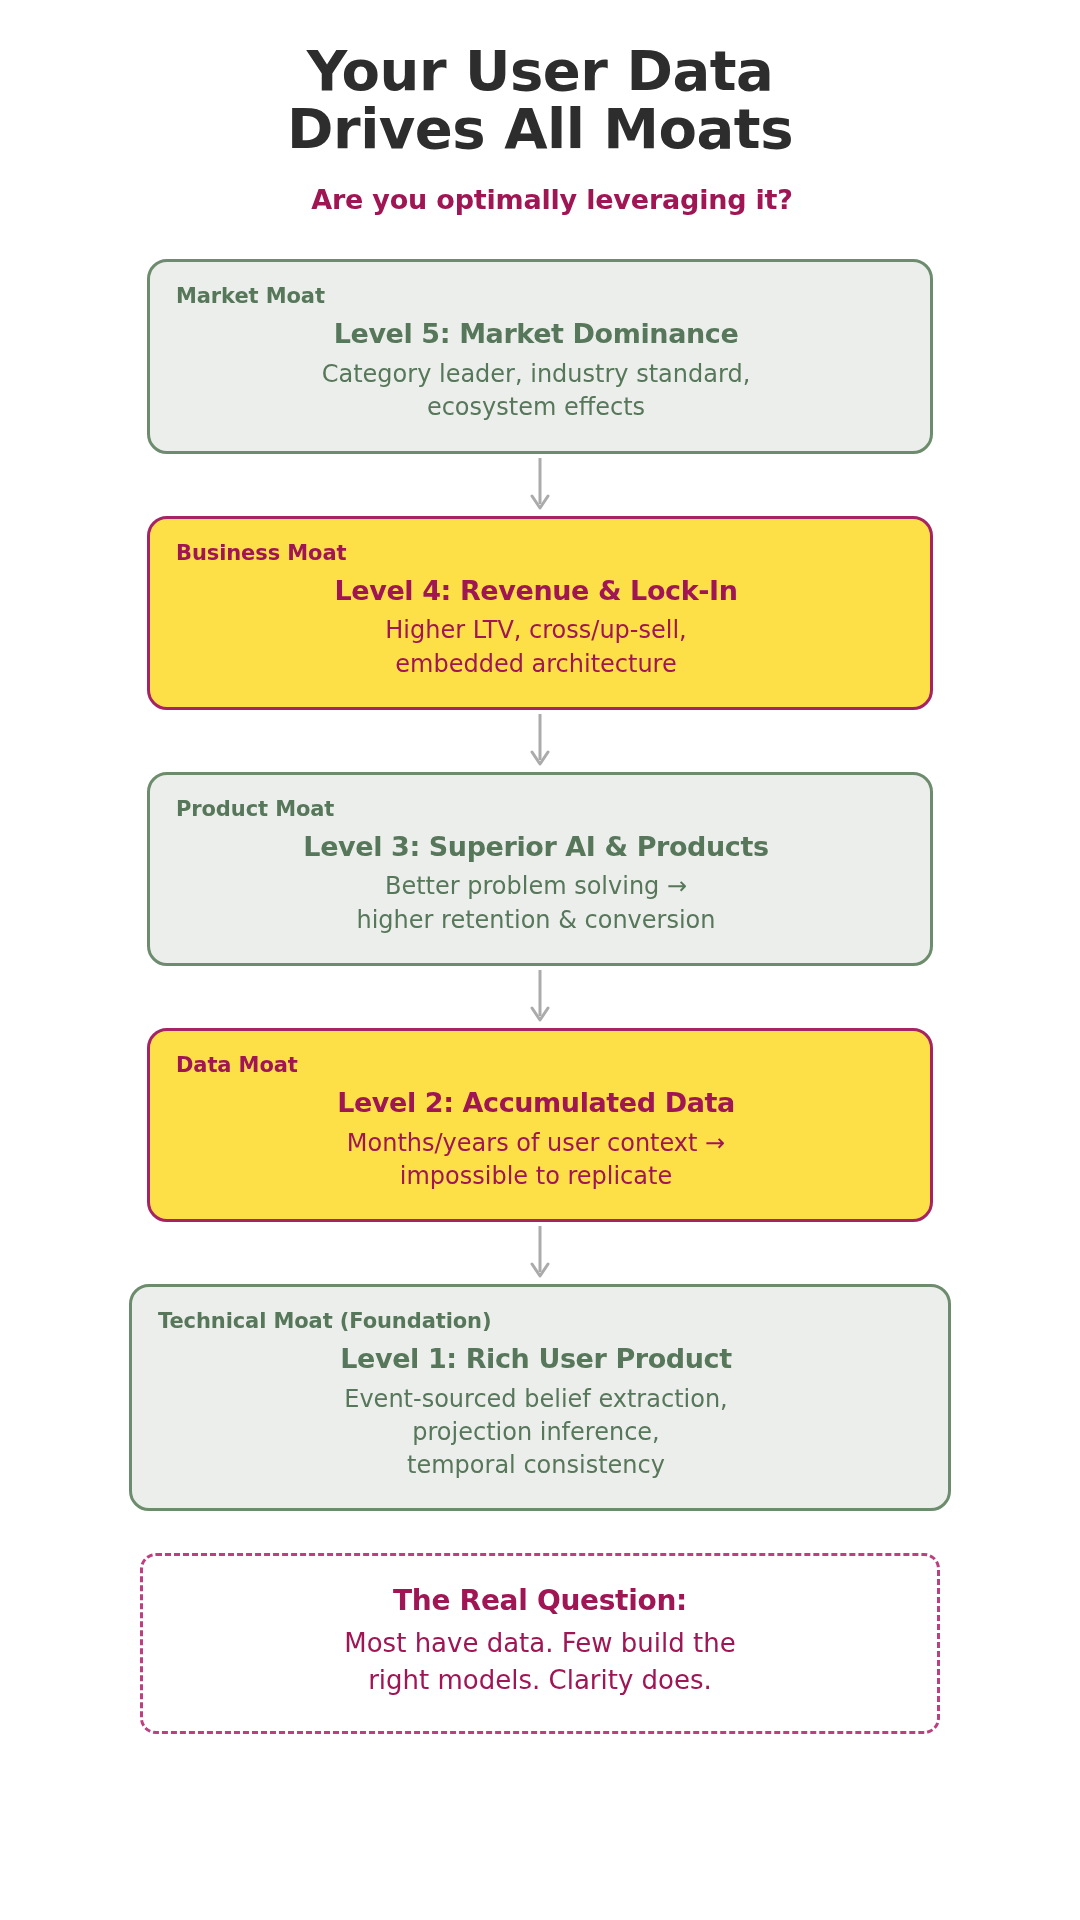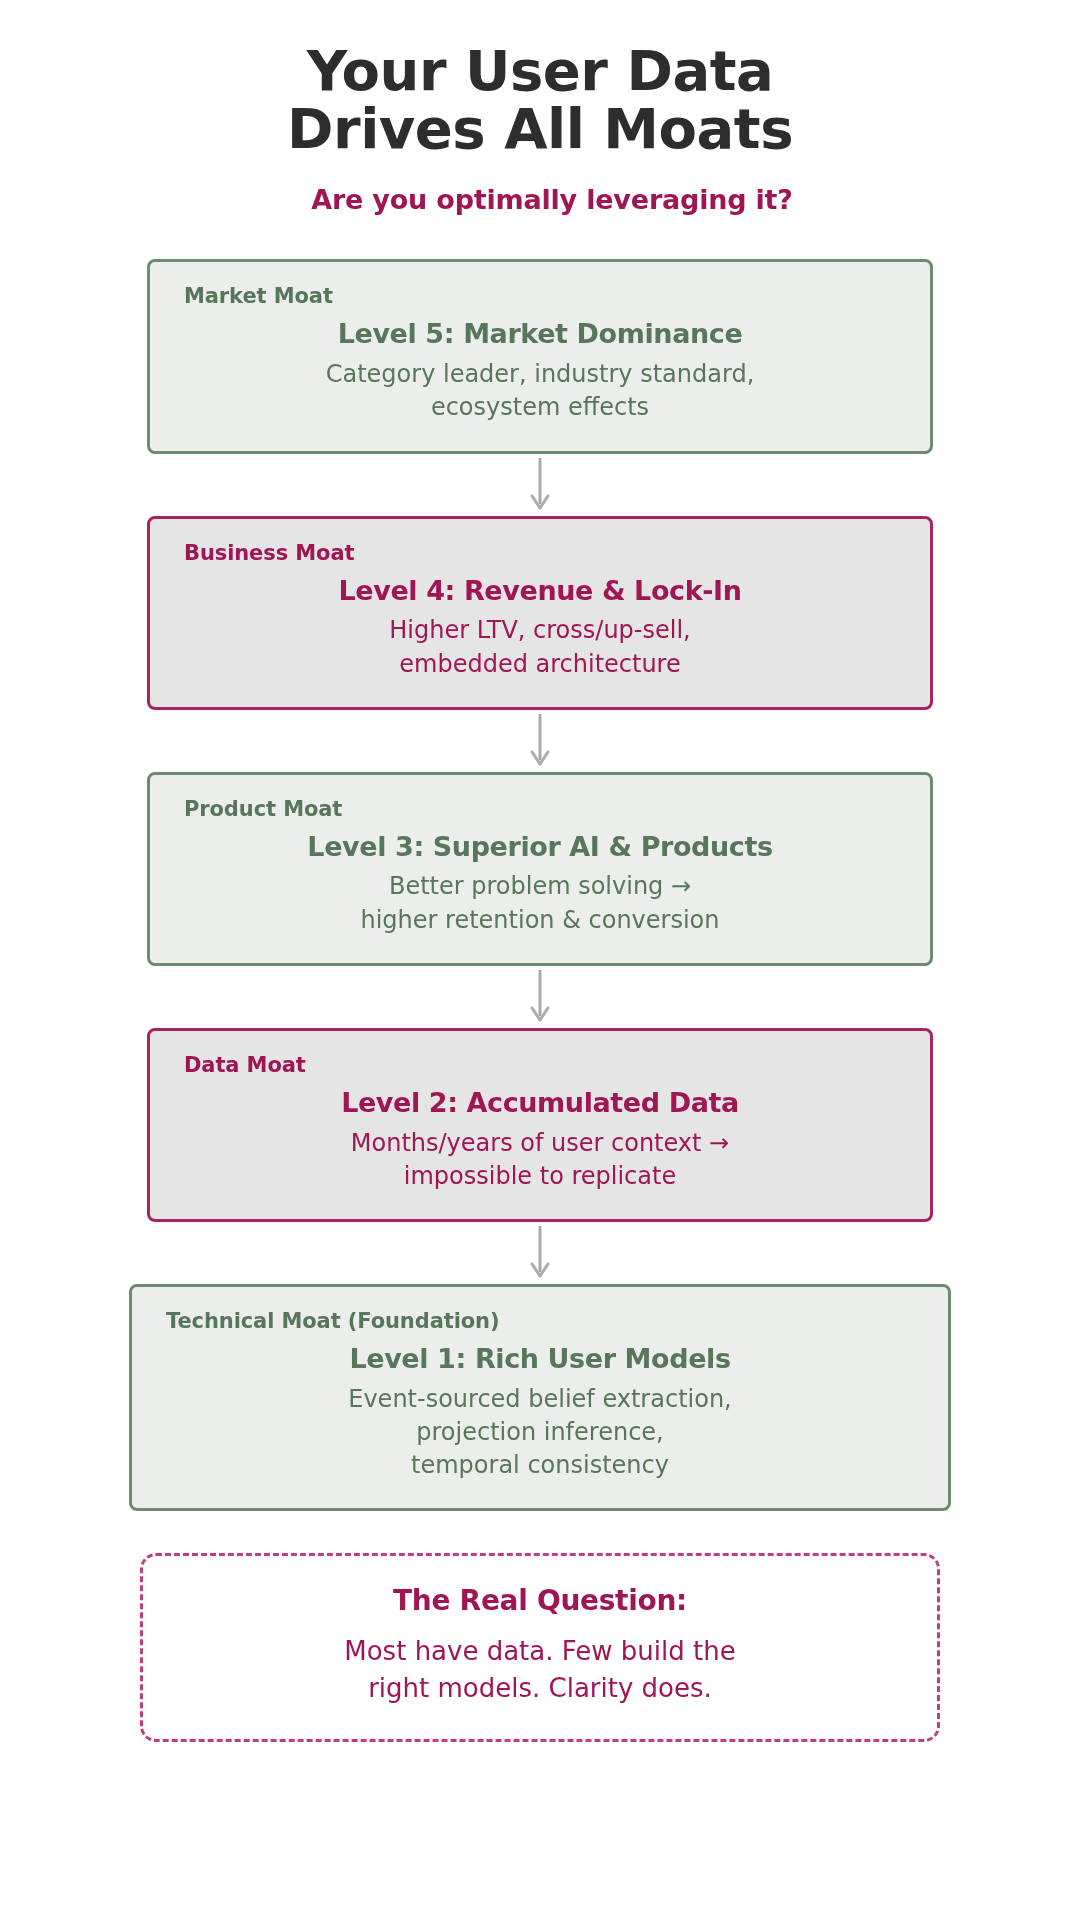--- a/index.html
+++ b/index.html
@@ -50,35 +50,35 @@
   
   .stack {
     margin-top: 44px;
     display: flex;
     flex-direction: column;
     align-items: center;
   }
 
   .card {
     position: relative;
-    border-radius: 8px;
+    border-radius: 20px;
     border-width: 3px;
     border-style: solid;
-    padding: 22px 34px 26px 34px;
+    padding: 22px 34px 26px 26px;
     text-align: center;
   }
 
   .card.green {
     background: #EBEEEA;
     border-color: #6D8C6D;
     color: #57775A;
   }
 
   .card.pink {
-    background: #e5e5e5;
+    background: #fde047;
     border-color: #A62463;
     color: #A01655;
   }
 
   .card-tag {
     text-align: left;
     font-size: 21px;
     font-weight: 700;
     letter-spacing: -0.1px;
     margin-bottom: 10px;
@@ -122,21 +122,21 @@
     background: #FFFFFF;
     padding: 28px 34px 32px 34px;
     text-align: center;
     color: #A01655;
   }
 
   .question-title {
     font-size: 28px;
     font-weight: 700;
     letter-spacing: -0.3px;
-    margin-bottom: 16px;
+    margin-bottom: 8px;
   }
 
   .question-body {
     font-size: 26px;
     font-weight: 400;
     line-height: 1.42;
     white-space: pre-line;
   }
 </style>
 </head>
@@ -203,21 +203,21 @@
 
     <div class="arrow">
       <svg width="24" height="62" viewBox="0 0 24 62" aria-hidden="true">
         <path d="M12 4 L12 50" stroke="#ABABAB" stroke-width="3" fill="none"></path>
         <path d="M4 42 L12 54 L20 42" stroke="#ABABAB" stroke-width="3" fill="none" stroke-linecap="round" stroke-linejoin="round"></path>
       </svg>
     </div>
 
     <div class="card green w-wide">
       <div class="card-tag">Technical Moat (Foundation)</div>
-      <div class="card-title">Level 1: Rich User Models</div>
+      <div class="card-title">Level 1: Rich User Product</div>
       <div class="card-desc">Event-sourced belief extraction,
 projection inference,
 temporal consistency</div>
     </div>
 
   </div>
 
   <div class="question-box">
     <div class="question-title">The Real Question:</div>
     <div class="question-body">Most have data. Few build the

